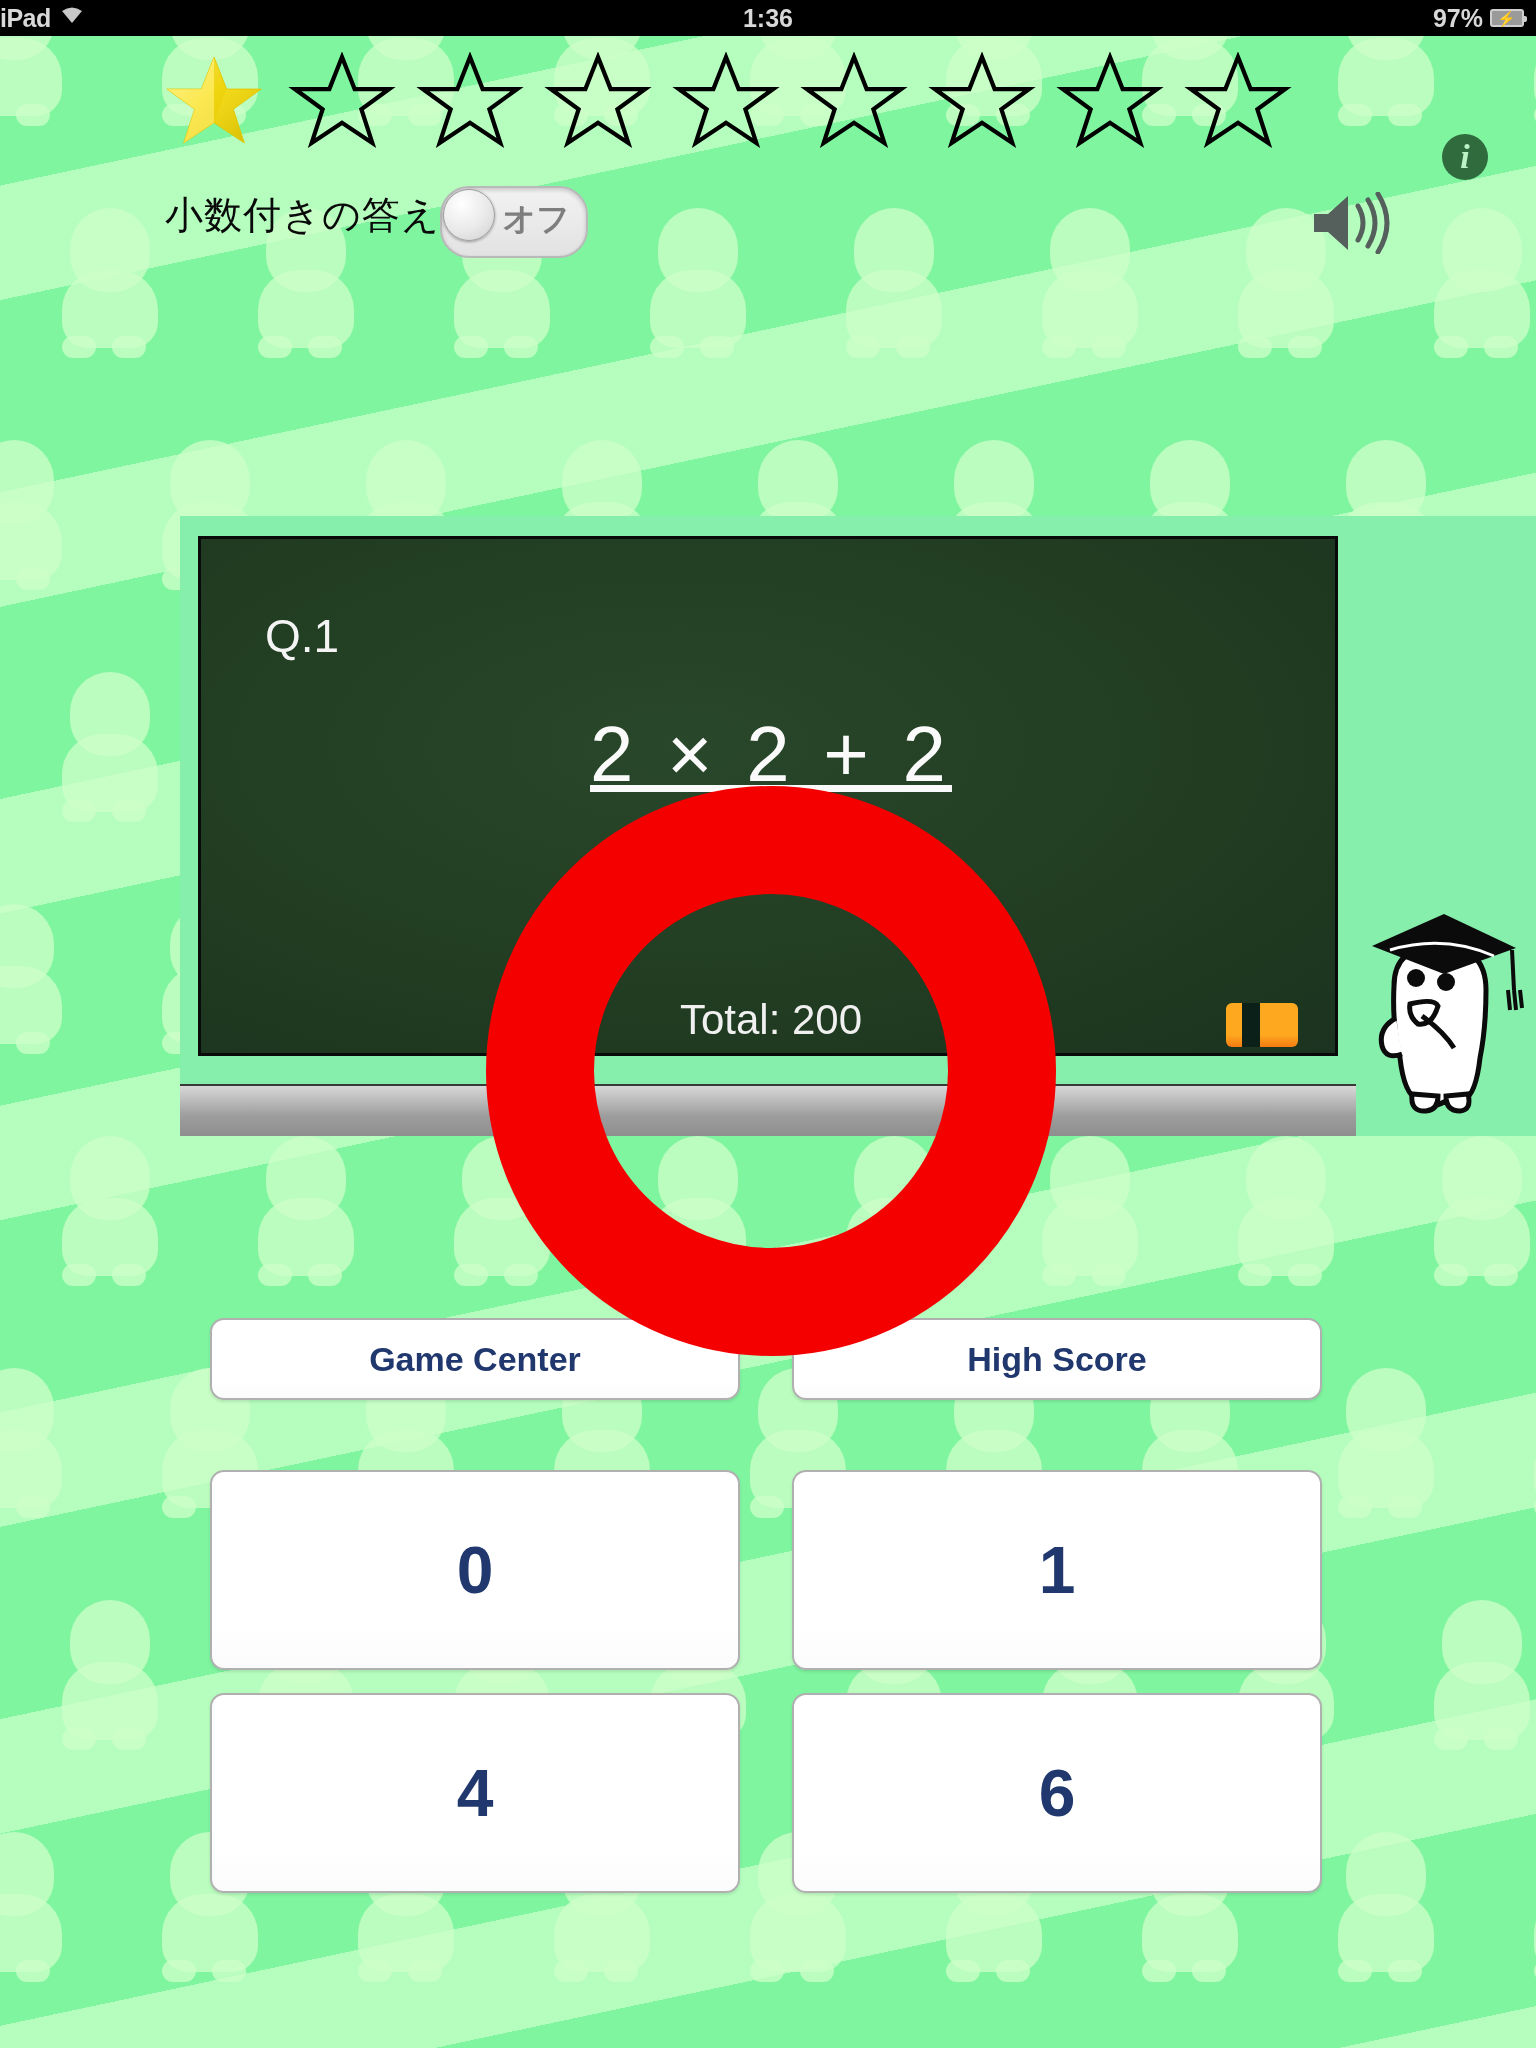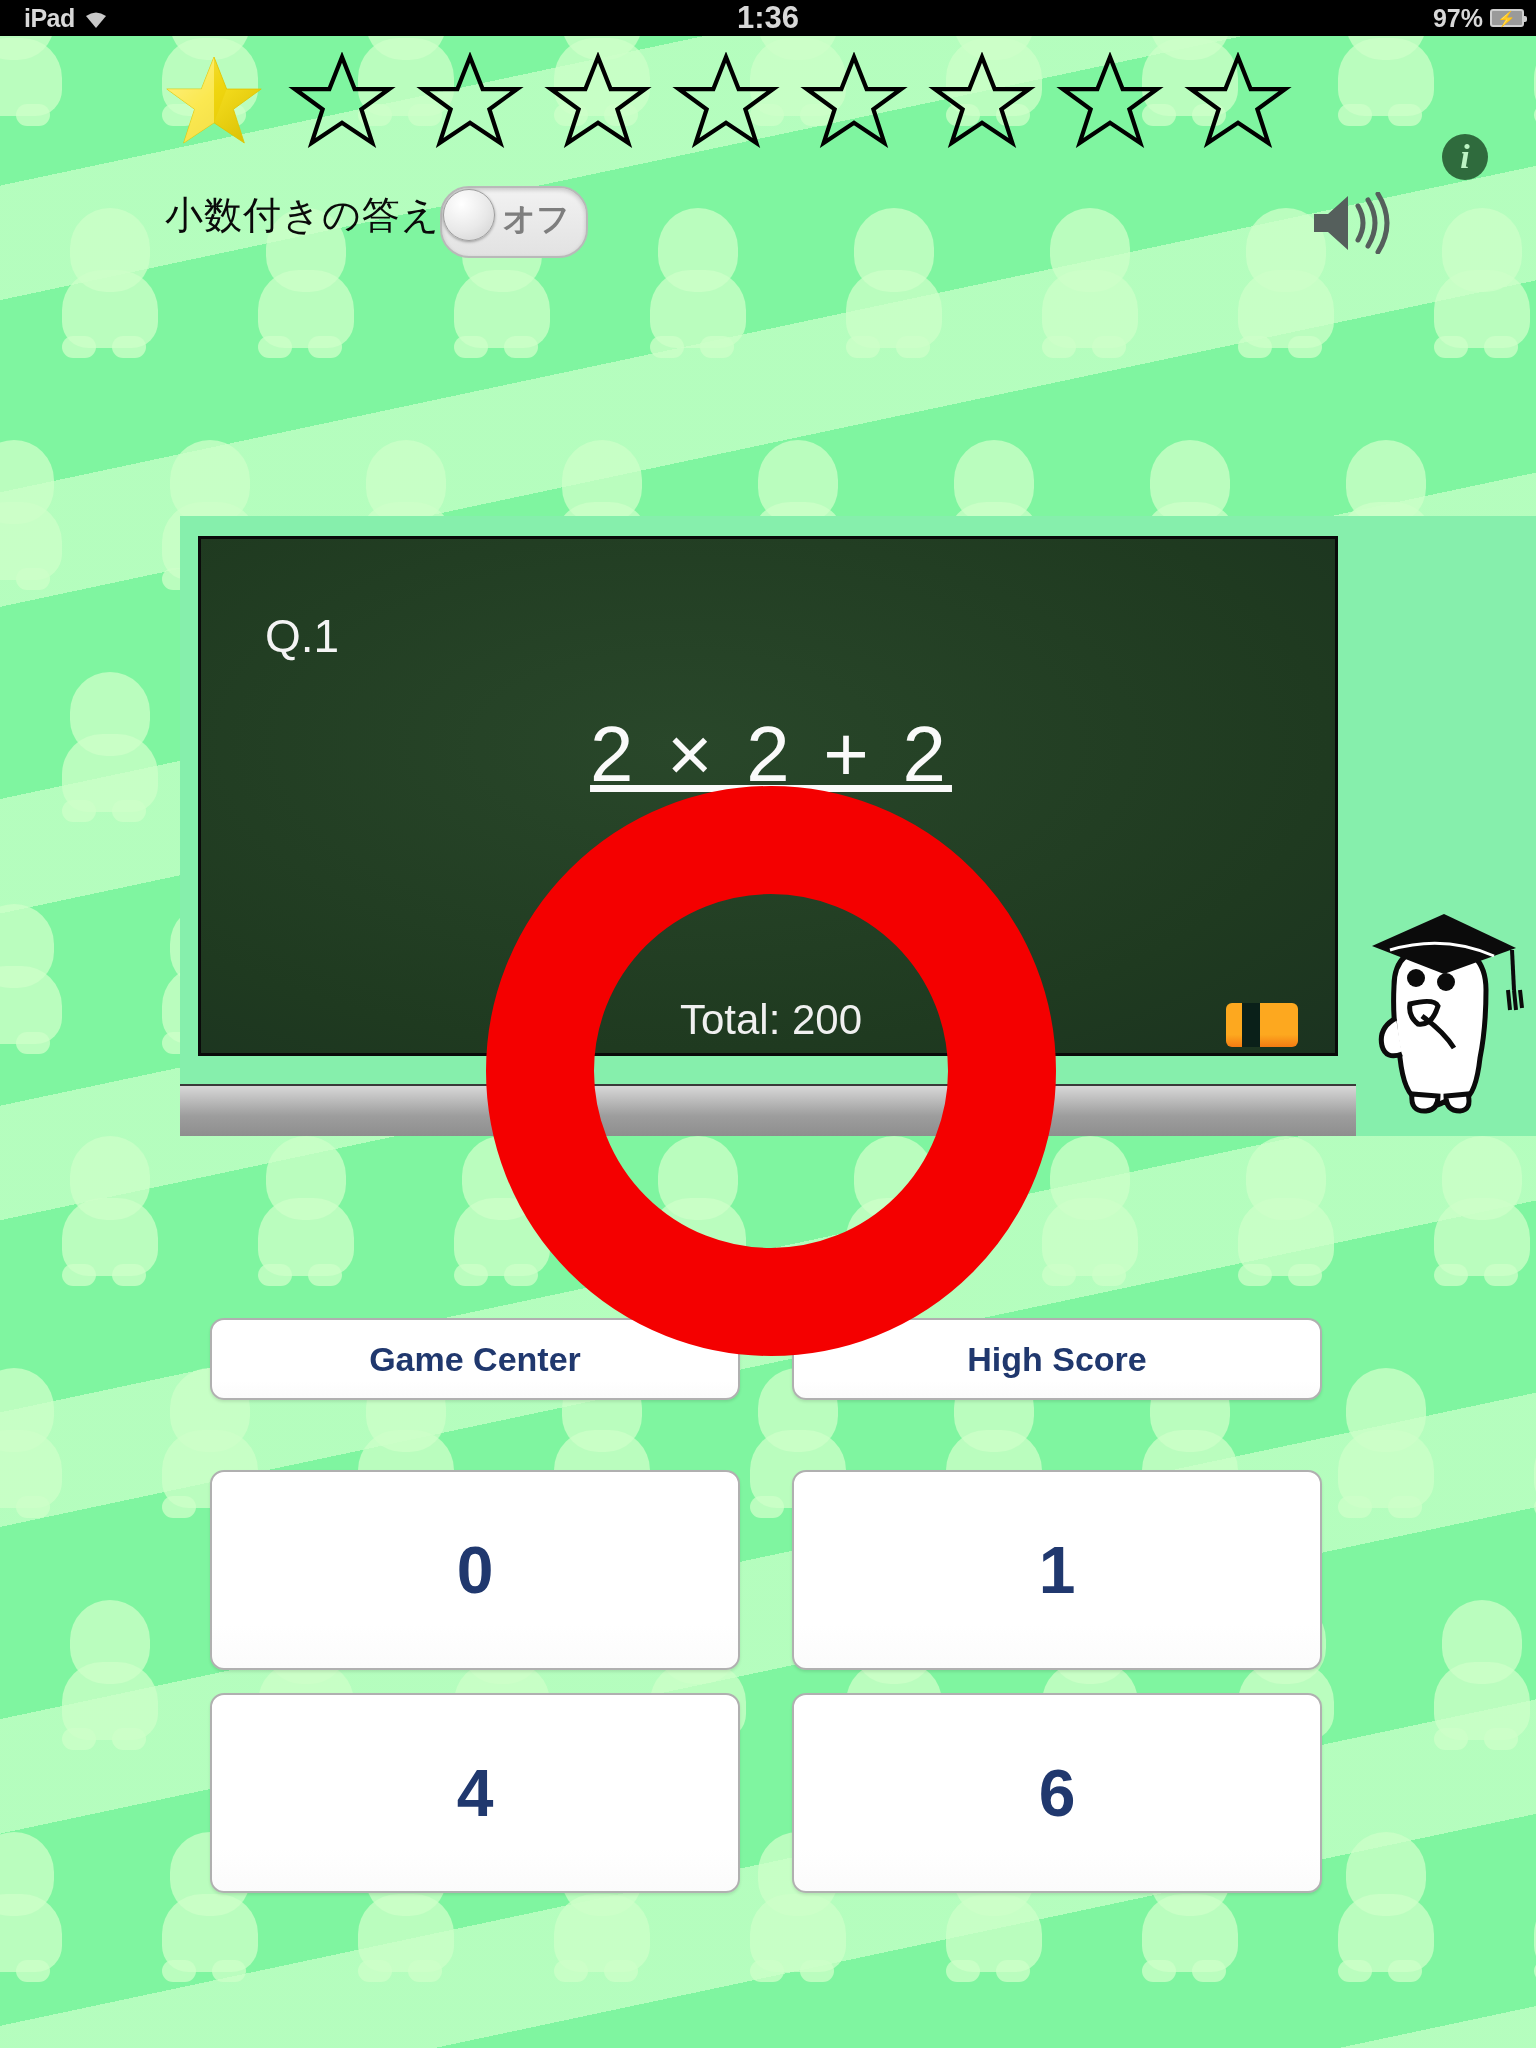--- a/index.html
+++ b/index.html
@@ -19,31 +19,31 @@
 
   
   #status-bar {
     position:absolute; top:0; left:0;
     width:1536px; height:36px;
     background:#000;
     display:flex; align-items:center;
     z-index:60;
   }
   .sb-left {
-    position:absolute; left:24px;
-    display:flex; align-items:flex-end; gap:8px;
+    position:absolute; left:0;
+    display:flex; align-items:flex-start; gap:8px;
   }
   .sb-device {
     color:#d8d8d8; font-size:25px; font-weight:bold;
     letter-spacing:-0.5px;
   }
   .sb-center {
     position:absolute; left:0; width:100%;
     text-align:center;
-    color:#d8d8d8; font-size:31px; font-weight:bold;
+    color:#d8d8d8; font-size:25px; font-weight:bold;
   }
   .sb-right {
     position:absolute; right:12px;
     display:flex; align-items:center; gap:7px;
   }
   .sb-battpct {
     color:#d8d8d8; font-size:25px; font-weight:bold;
   }
   .batt-shell {
     position:relative;

